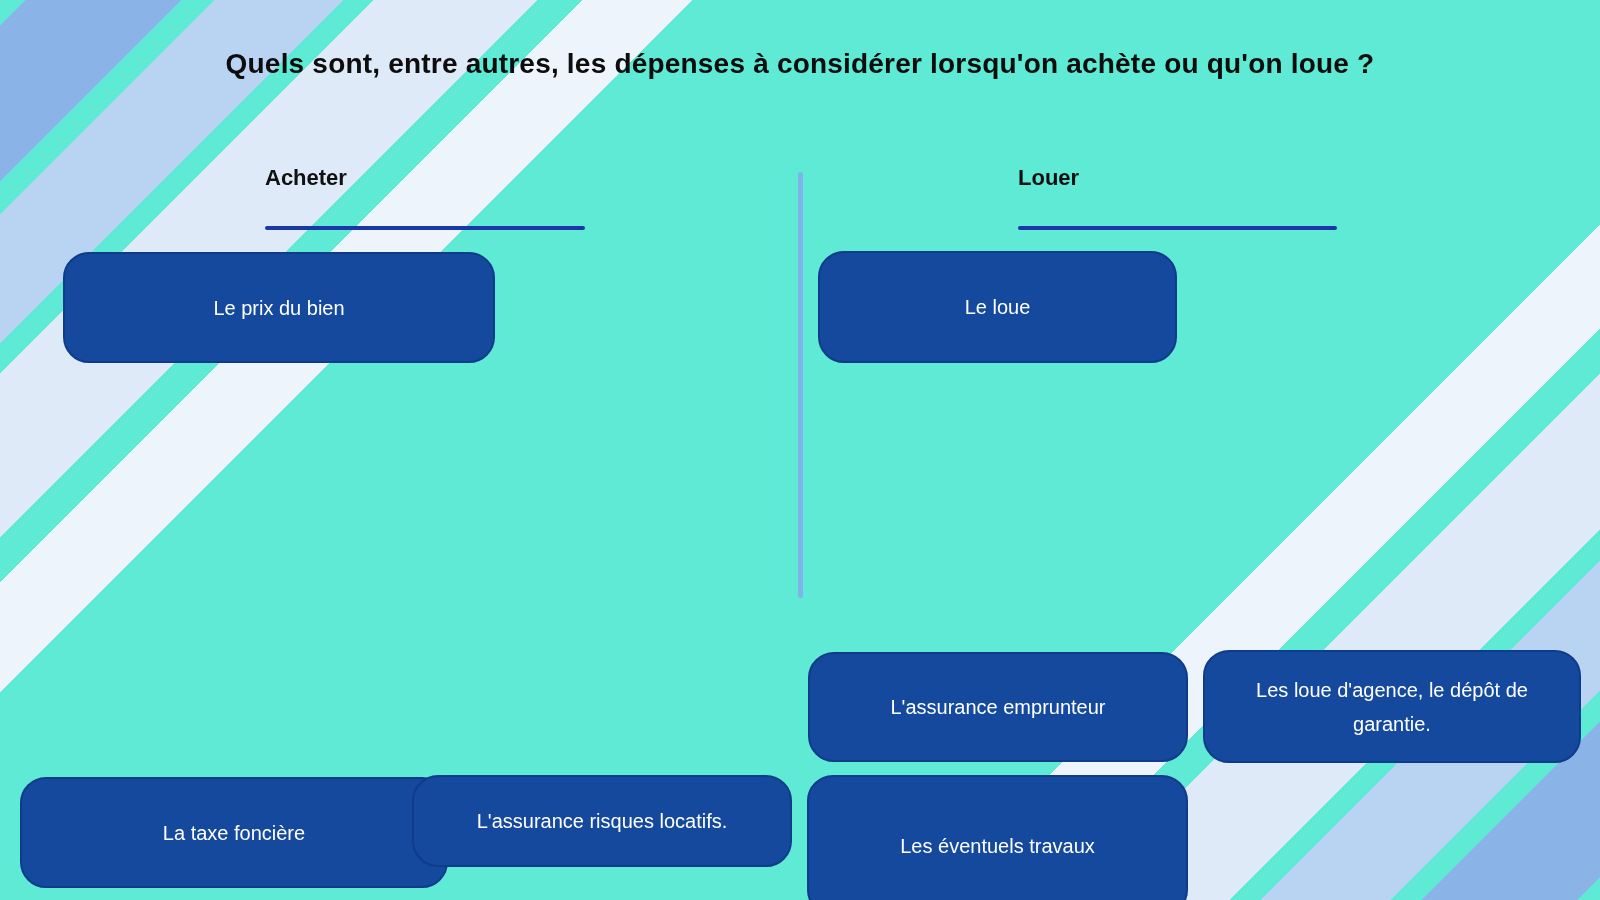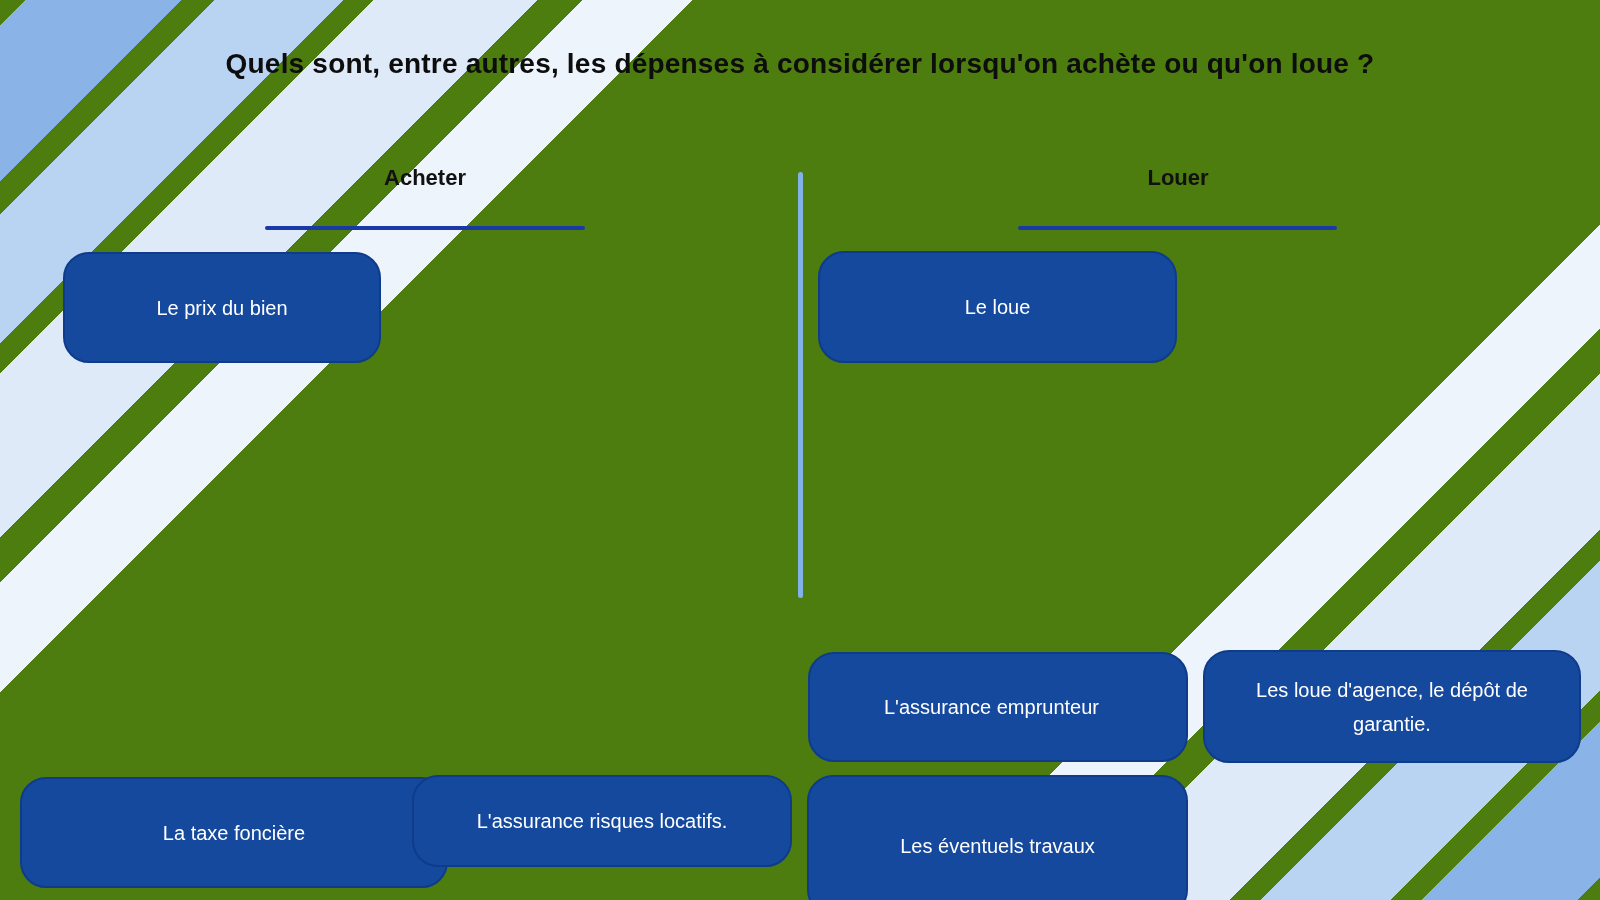--- a/index.html
+++ b/index.html
@@ -5,21 +5,21 @@
   html, body {
     margin: 0;
     padding: 0;
     background: #ffffff;
     font-family: "Liberation Sans", "DejaVu Sans", sans-serif;
   }
   .stage {
     position: relative;
     width: 1600px;
     height: 900px;
-    background: #4d7c0f;
+    background: #5eead4;
     overflow: hidden;
   }
   
   .bg-stripes {
     position: absolute;
     inset: 0;
     pointer-events: none;
     background-image:
       linear-gradient(135deg,
         transparent 0px, transparent 18px,
@@ -51,21 +51,21 @@
     text-align: center;
     font-size: 28px;
     font-weight: bold;
     color: #0d0d0d;
     letter-spacing: 0.2px;
   }
   .col-header {
     position: absolute;
     top: 165px;
     width: 320px;
-    text-align: center;
+    text-align: left;
     font-size: 22px;
     font-weight: bold;
     color: #111111;
   }
   .header-left  { left: 265px; }
   .header-right { left: 1018px; }
   .underline {
     position: absolute;
     top: 226px;
     height: 4px;
@@ -95,23 +95,23 @@
     justify-content: center;
     text-align: center;
     font-size: 20px;
     line-height: 1.7;
     padding: 6px 20px;
     cursor: grab;
     user-select: none;
   }
   .card span { display: block; }
   
-  .card-prix      { left: 63px;   top: 252px; width: 318px; height: 111px; }
+  .card-prix      { left: 63px;   top: 252px; width: 432px; height: 111px; }
   .card-loyer     { left: 818px;  top: 251px; width: 359px; height: 112px; }
-  .card-emprunteur{ left: 808px;  top: 652px; width: 380px; height: 110px; padding-left: 7px; }
+  .card-emprunteur{ left: 808px;  top: 652px; width: 380px; height: 110px; }
   .card-frais     { left: 1203px; top: 650px; width: 378px; height: 113px; }
   .card-taxe      { left: 20px;   top: 777px; width: 428px; height: 111px; }
   .card-risques   { left: 412px;  top: 775px; width: 380px; height: 92px; }
   .card-travaux   { left: 807px;  top: 775px; width: 381px; height: 141px; }
 </style>
 </head>
 <body>
 
 <div class="stage">
 

